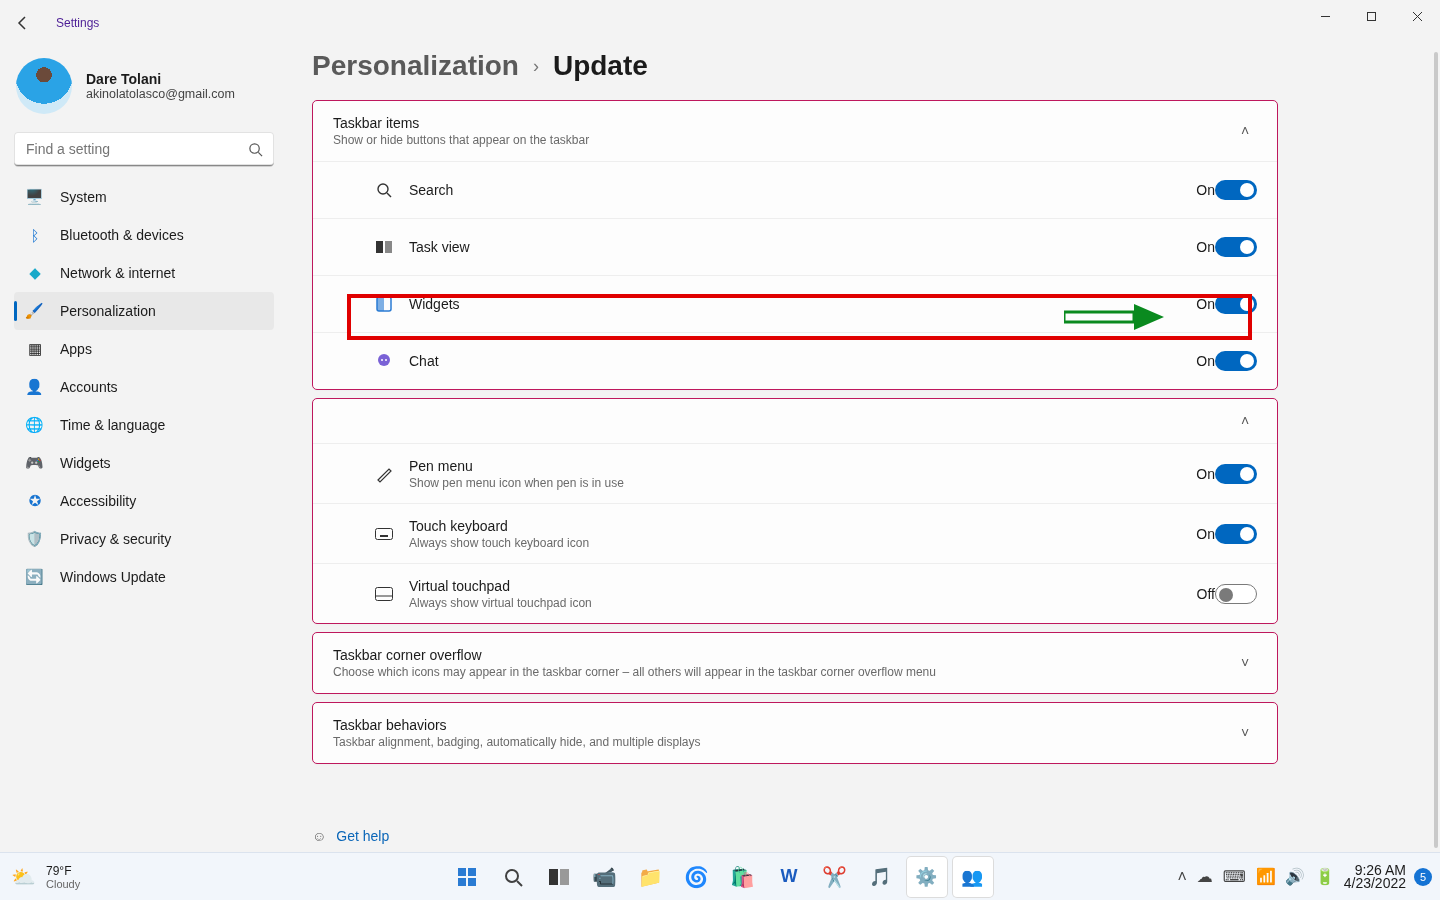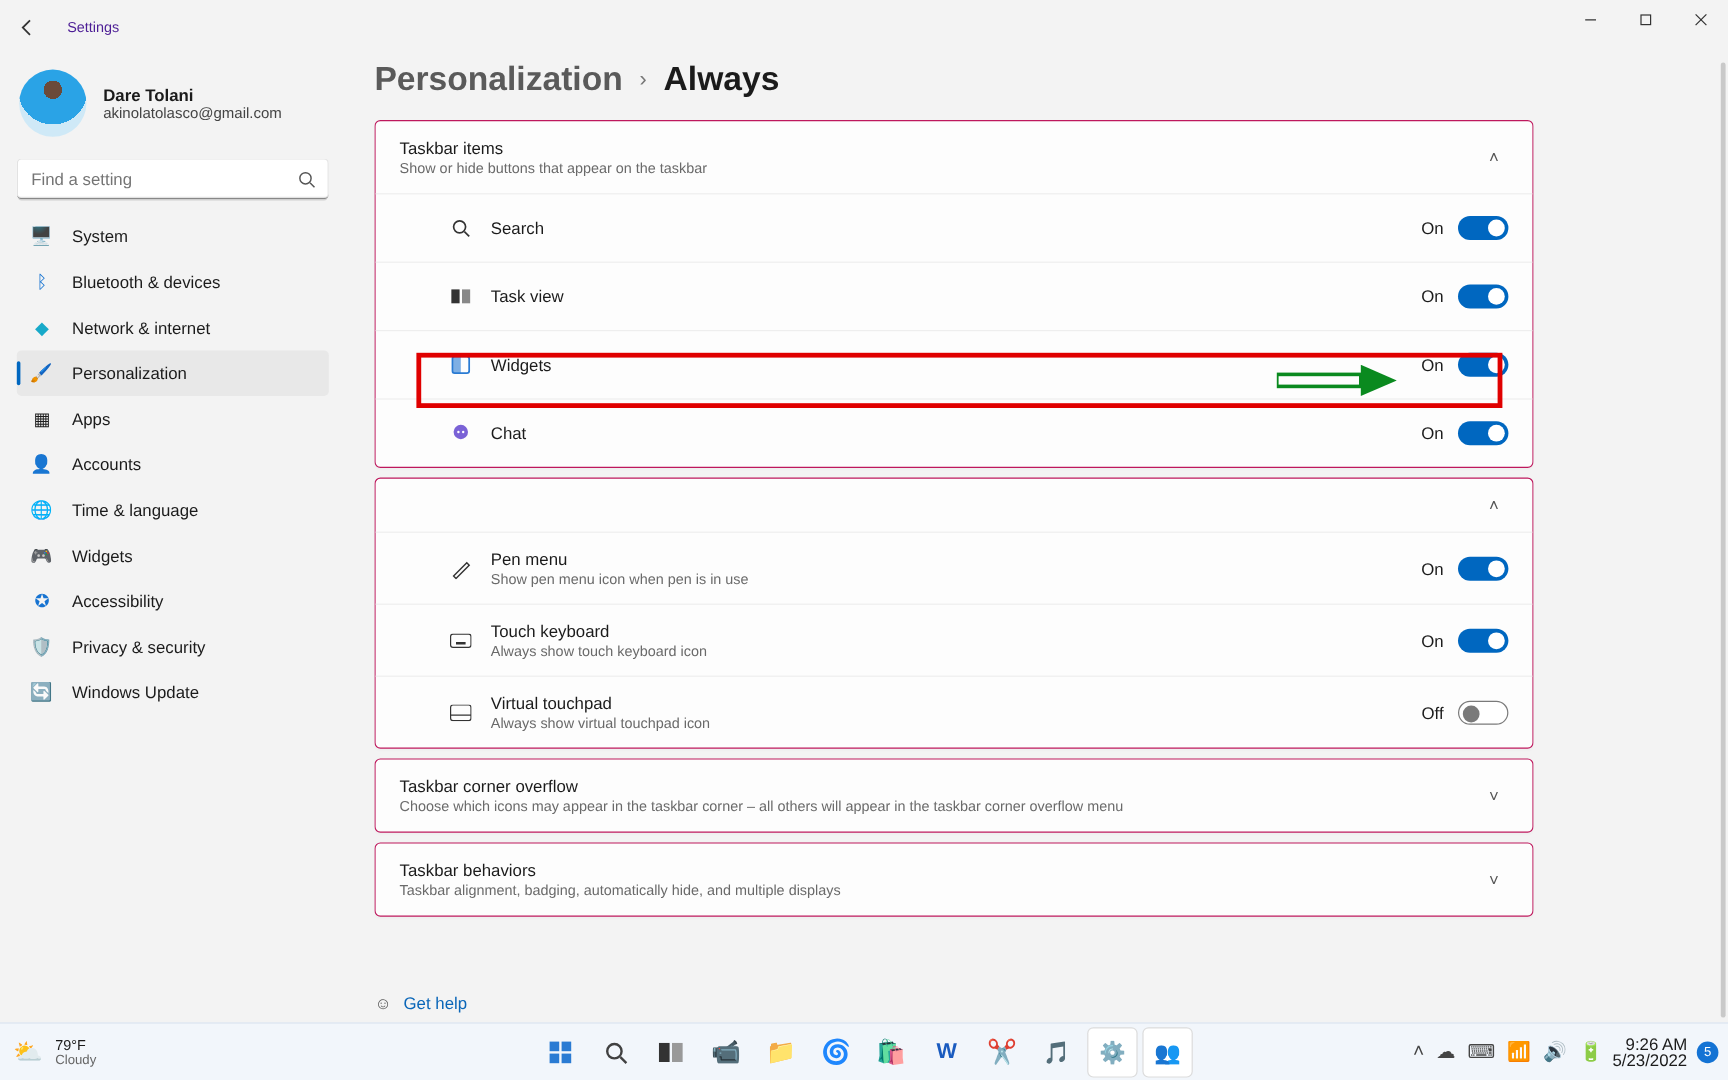--- a/index.html
+++ b/index.html
@@ -36,21 +36,21 @@
   .gh-text .gh-title { font-size:14px; }
   .gh-text .gh-sub { font-size:12px; color:#6a6a6a; margin-top:2px; }
   .chev { margin-left:auto; color:#555; font-size:14px; display:flex; align-items:center; justify-content:center; width:24px; }
   .row { display:flex; align-items:center; height:57px; padding:0 20px 0 60px; border-top:1px solid #eee; position:relative; }
   .row.withsub { height:60px; }
   .row-icon { position:absolute; left:60px; width:22px; display:flex; justify-content:center; }
   .row-icon + .row-label, .row-icon ~ .row-textblk { margin-left:36px; }
   .row-label { font-size:14px; }
   .row-textblk .row-label { display:block; }
   .row-textblk .row-sub { font-size:12px; color:#6a6a6a; margin-top:2px; }
-  .row-right { margin-left:auto; display:flex; align-items:center; gap:12px; }
+  .row-right { margin-left:auto; display:flex; align-items:center; }
   .state-text { font-size:14px; }
   .toggle { width:42px; height:20px; border-radius:10px; position:relative; cursor:pointer; }
   .toggle.on { background:#0067c0; }
   .toggle.off { background:#fff; border:1px solid #7a7a7a; }
   .toggle .knob { position:absolute; top:3px; width:14px; height:14px; border-radius:50%; }
   .toggle.on .knob { right:3px; background:#fff; }
   .toggle.off .knob { left:3px; background:#7a7a7a; }
   
   .annot { position:absolute; pointer-events:none; border:4px solid #e00000; }
   .arrow-ann { position:absolute; pointer-events:none; }
@@ -164,21 +164,21 @@
         <span class="nav-icon" style="color:#1a9fd3">🔄</span>
         <span>Windows Update</span>
       </div>
   </div>
 </div>
 
 <div class="content">
   <div class="bread">
     <span class="parent">Personalization</span>
     <span class="sep">›</span>
-    <span class="leaf">Always</span>
+    <span class="leaf">Update</span>
   </div>
 
   <div class="card" style="position:relative;">
     <div class="group-header">
       <div class="gh-text">
         <div class="gh-title">Taskbar items</div>
         <div class="gh-sub">Show or hide buttons that appear on the taskbar</div>
       </div>
       <div class="chev">˄</div>
     </div>
@@ -404,17 +404,17 @@
     <div class="tray">
       <span>˄</span>
       <span>☁</span>
       <span>⌨</span>
       <span>📶</span>
       <span>🔊</span>
       <span>🔋</span>
     </div>
     <div class="clock">
       <div>9:26 AM</div>
-      <div>5/23/2022</div>
+      <div>4/23/2022</div>
     </div>
     <div class="notif">5</div>
   </div>
 </div>
 
 </body></html>

